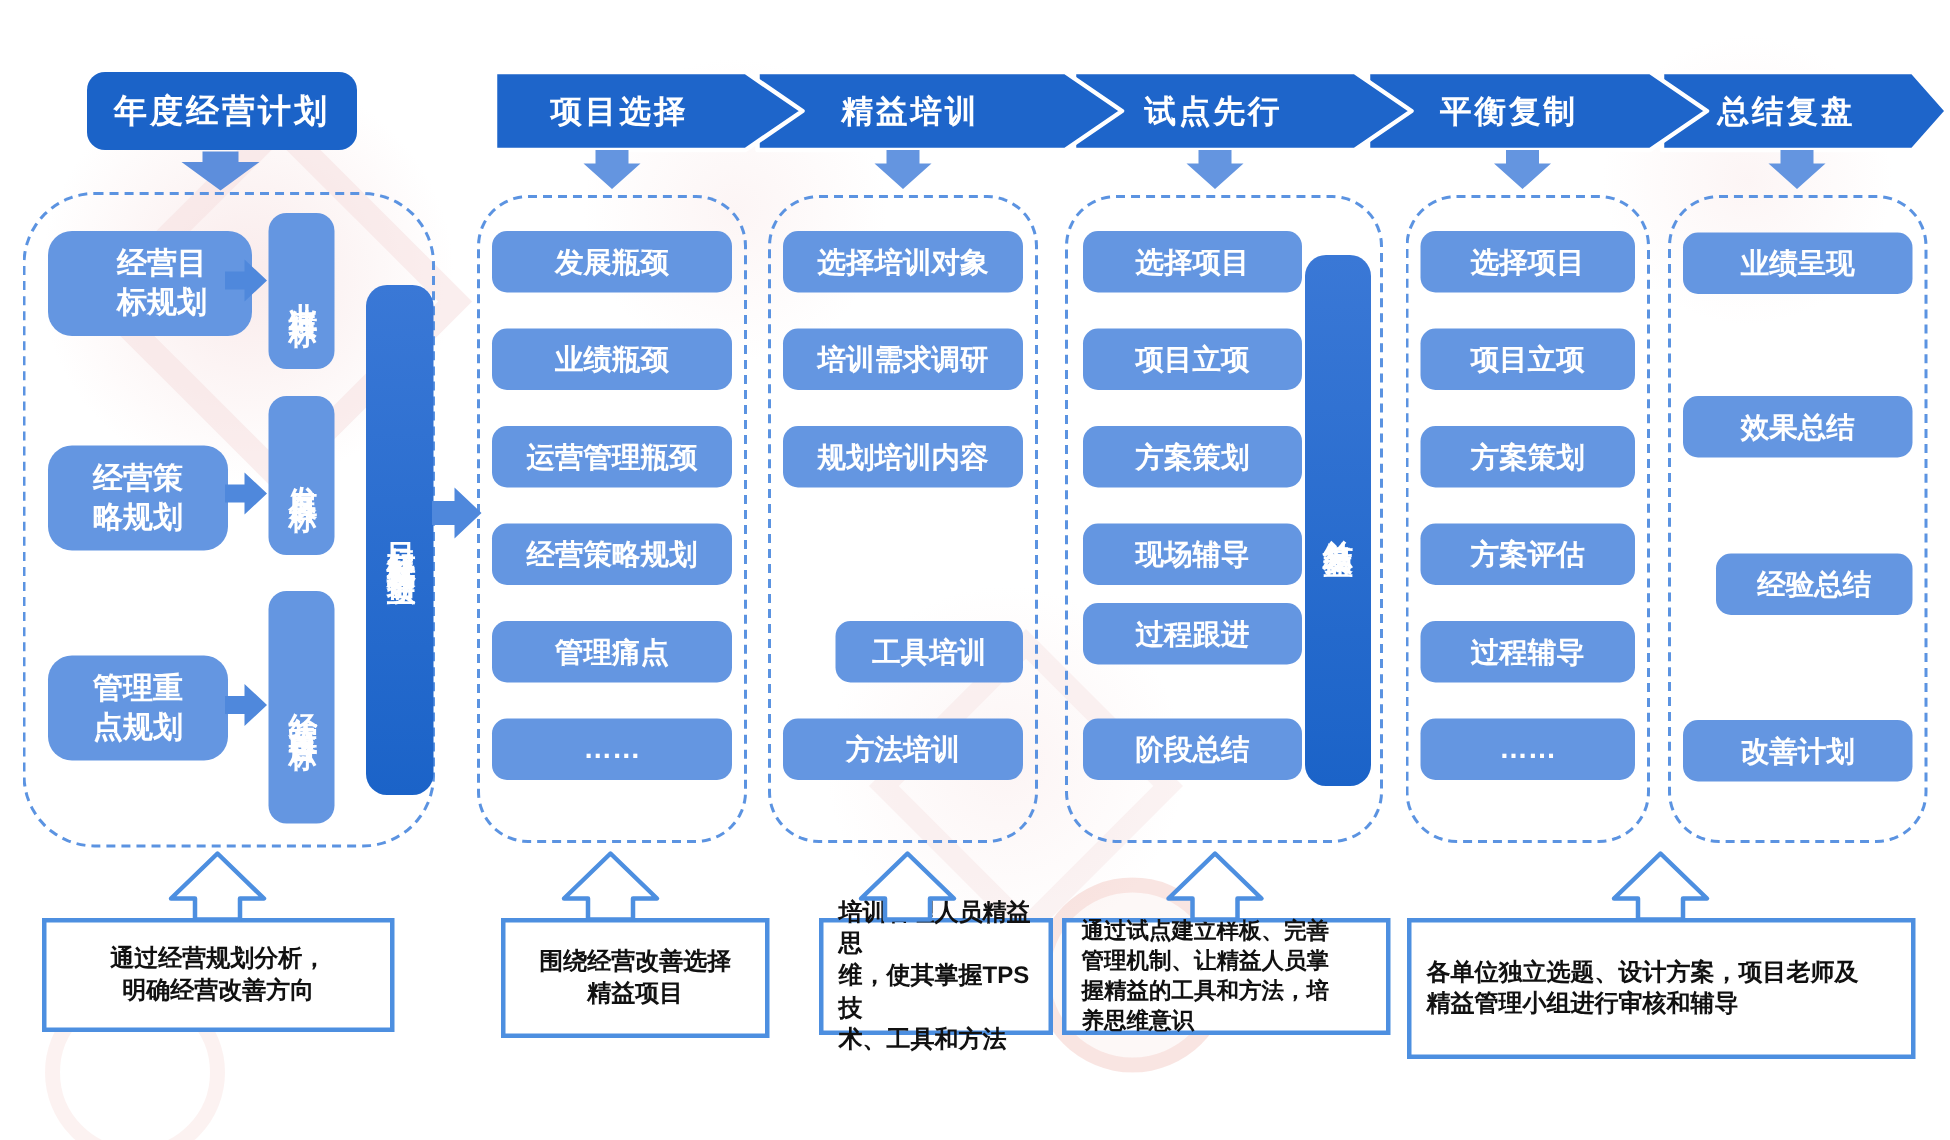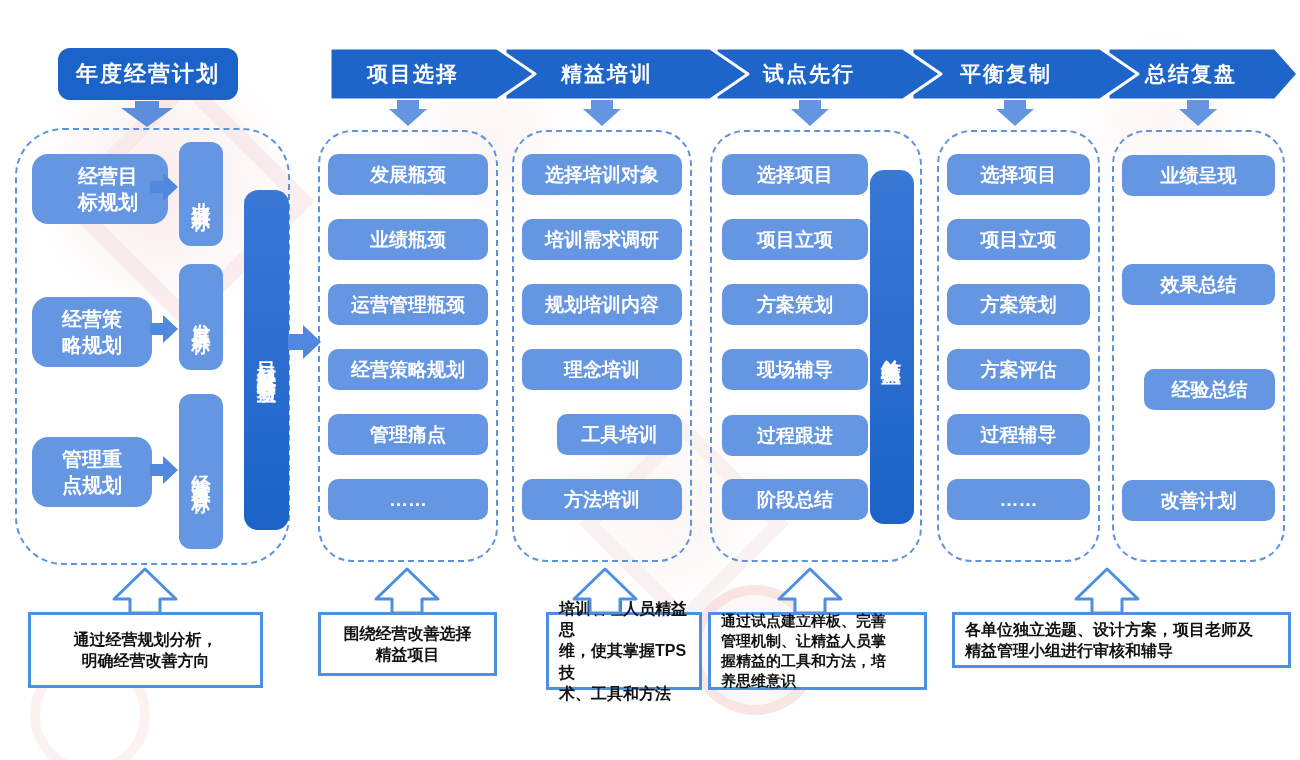--- a/index.html
+++ b/index.html
@@ -126,31 +126,30 @@
     <div class="btn" style="top:152px;font-family:Liberation Mono, monospace;">运营管理瓶颈</div>
     <div class="btn" style="top:217px;">经营策略规划</div>
     <div class="btn" style="top:282px;">管理痛点</div>
     <div class="btn" style="top:347px;">……</div>
   </div>
 
   <div class="col" style="left:512px;width:180px;">
     <div class="btn" style="top:22px;">选择培训对象</div>
     <div class="btn" style="top:87px;">培训需求调研</div>
     <div class="btn" style="top:152px;">规划培训内容</div>
-    <div class="btn" style="top:217px;">理念培训</div>
     <div class="btn" style="top:282px;margin-left:35px;">工具培训</div>
     <div class="btn" style="top:347px;">方法培训</div>
   </div>
 
   <div class="col" style="left:710px;width:212px;">
     <div class="btn" style="top:22px;left:10px;right:auto;width:146px;">选择项目</div>
     <div class="btn" style="top:87px;left:10px;right:auto;width:146px;">项目立项</div>
     <div class="btn" style="top:152px;left:10px;right:auto;width:146px;">方案策划</div>
     <div class="btn" style="top:217px;left:10px;right:auto;width:146px;">现场辅导</div>
-    <div class="btn" style="top:283px;left:10px;right:auto;width:146px;">过程跟进</div>
+    <div class="btn" style="top:270px;left:10px;right:auto;width:146px;">过程跟进</div>
     <div class="btn" style="top:347px;left:10px;right:auto;width:146px;">阶段总结</div>
     <div class="vbar" style="left:158px;top:38px;width:44px;height:354px;font-size:20px;">
       <span style="letter-spacing:2px;">总结复盘</span>
     </div>
   </div>
 
   <div class="col" style="left:937px;width:163px;">
     <div class="btn" style="top:22px;">选择项目</div>
     <div class="btn" style="top:87px;">项目立项</div>
     <div class="btn" style="top:152px;">方案策划</div>
@@ -163,36 +162,36 @@
     <div class="btn" style="top:23px;">业绩呈现</div>
     <div class="btn" style="top:132px;">效果总结</div>
     <div class="btn" style="top:237px;margin-left:22px;">经验总结</div>
     <div class="btn" style="top:348px;">改善计划</div>
   </div>
 
   <div class="note center" style="left:28px;width:235px;height:76px;">
     <span>通过经营规划分析，
 明确经营改善方向</span>
   </div>
-  <div class="note center" style="left:318px;width:179px;height:64px;">
+  <div class="note center" style="left:334px;width:179px;height:80px;">
     <span>围绕经营改善选择
 精益项目</span>
   </div>
   <div class="note left" style="left:546px;width:156px;height:78px;">
     <span>培训管理人员精益思
 维，使其掌握TPS技
 术、工具和方法</span>
   </div>
   <div class="note left" style="left:708px;width:219px;height:78px;font-size:15px;">
     <span>通过试点建立样板、完善
 管理机制、让精益人员掌
 握精益的工具和方法，培
 养思维意识</span>
   </div>
-  <div class="note left" style="left:938px;width:339px;height:56px;margin-left:14px;">
+  <div class="note left" style="left:938px;width:339px;height:94px;">
     <span>各单位独立选题、设计方案，项目老师及
 精益管理小组进行审核和辅导</span>
   </div>
 
   <svg class="layer" width="1300" height="760" viewBox="0 0 1300 760">
 
     <path fill="#5D8EDC" d="M135,101 L159,101 L159,108 L173,108 L147,127 L121,108 L135,108 Z"></path>
 
     <path fill="#6495E0" d="M397,100 L419,100 L419,109 L427,109 L408,126 L389,109 L397,109 Z"></path>
     <path fill="#6495E0" d="M591,100 L613,100 L613,109 L621,109 L602,126 L583,109 L591,109 Z"></path>

